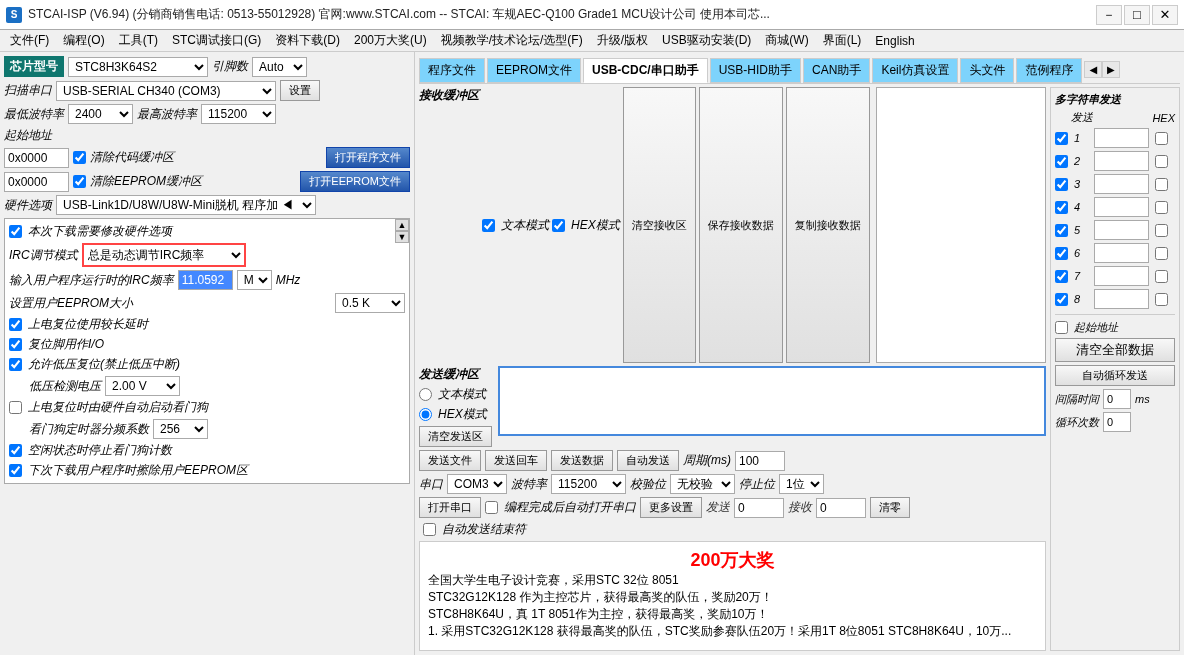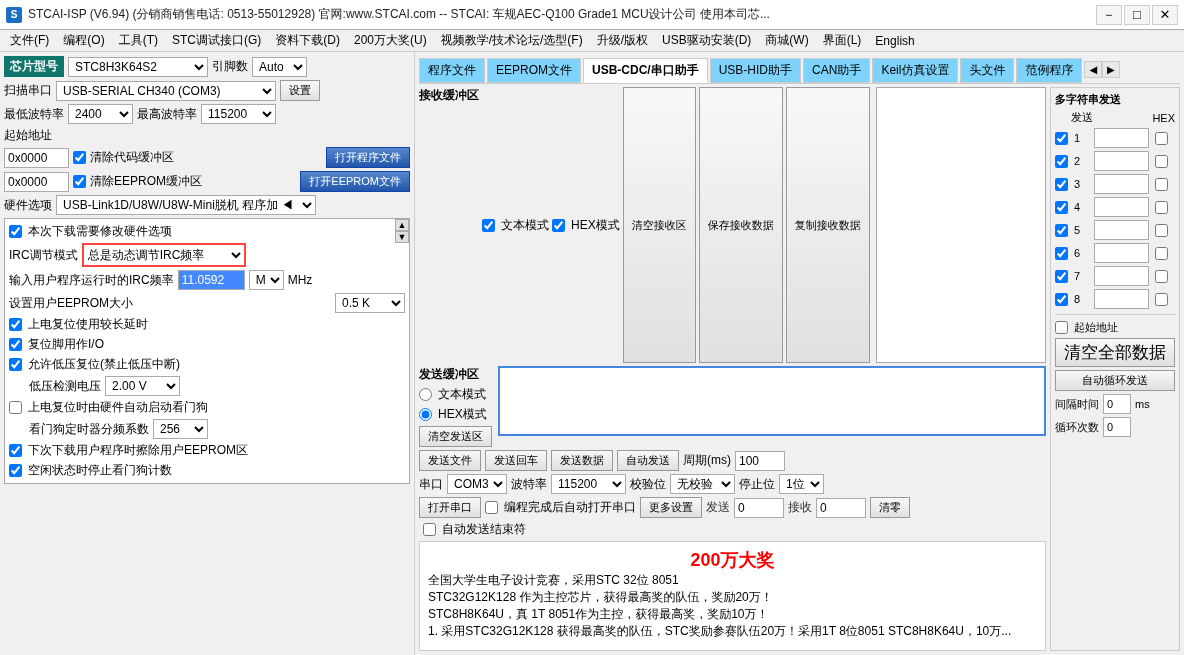--- a/index.html
+++ b/index.html
@@ -152,20 +152,21 @@
       padding: 2px 6px;
       font-size: 12px;
       font-weight: bold;
       white-space: nowrap;
     }
 
     
     .label {
       white-space: nowrap;
       font-size: 12px;
+      font-style: italic;
     }
 
     
     .tabs-row {
       display: flex;
       align-items: center;
       background: #f0f0f0;
       border-bottom: 1px solid #ccc;
       flex-wrap: nowrap;
       overflow: hidden;
@@ -250,21 +251,21 @@
 
     
     .input-blue {
       background: #4488ff;
       color: #fff;
       border: 1px solid #aaa;
       padding: 1px 3px;
       font-size: 12px;
       font-family: inherit;
       height: 20px;
-      width: 67px;
+      width: 55px;
     }
 
     
     .multi-char-panel {
       background: #f0f0f0;
       border: 1px solid #ccc;
       padding: 4px;
       width: 130px;
       flex-shrink: 0;
       display: flex;
@@ -487,26 +488,26 @@
       <div class="row">
         <span style="width:16px;display:inline-block;"></span>
         <span class="label">看门狗定时器分频系数</span>
         <select class="select-field" style="width:55px;">
           <option>256</option>
         </select>
       </div>
 
       <div class="chk-row">
         <input type="checkbox" class="chk" checked="" style="">
-        <span class="label">下次下载用户程序时擦除用户EEPROM区</span>
+        <span class="label">空闲状态时停止看门狗计数</span>
       </div>
 
       <div class="chk-row">
         <input type="checkbox" class="chk" checked="" style="">
-        <span class="label">空闲状态时停止看门狗计数</span>
+        <span class="label">下次下载用户程序时擦除用户EEPROM区</span>
       </div>
     </div>
 
   </div>
 
   <div class="right-panel">
 
     <div class="tabs-row">
       <div class="tab">程序文件</div>
       <div class="tab">EEPROM文件</div>
@@ -682,21 +683,21 @@
           <input type="checkbox" class="chk" style="">
         </div>
 
         <div class="divider-h"></div>
 
         <div class="chk-row">
           <input type="checkbox" class="chk" style="">
           <span class="label" style="font-size:11px;">起始地址</span>
         </div>
 
-        <button class="btn" style="font-size:17px;width:100%;text-align:right;">清空全部数据</button>
+        <button class="btn" style="font-size:13px;width:100%;">清空全部数据</button>
         <button class="btn" style="font-size:11px;width:100%;">自动循环发送</button>
 
         <div class="row">
           <span class="label" style="font-size:11px;">间隔时间</span>
           <input class="input-field" style="width: 28px; font-size: 11px;" value="0">
           <span class="label" style="font-size:11px;">ms</span>
         </div>
 
         <div class="row">
           <span class="label" style="font-size:11px;">循环次数</span>

